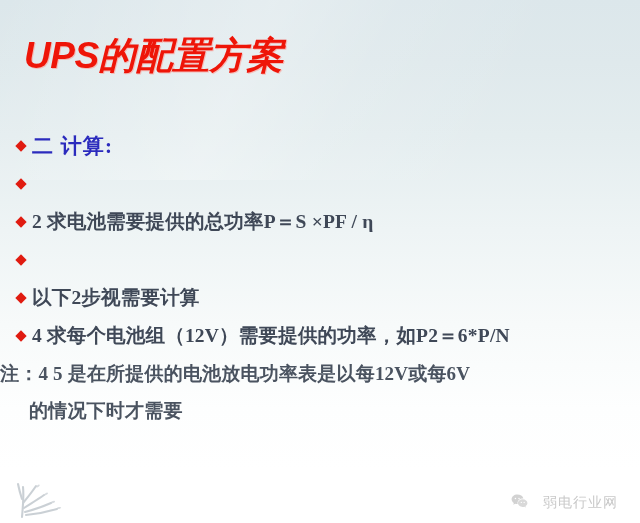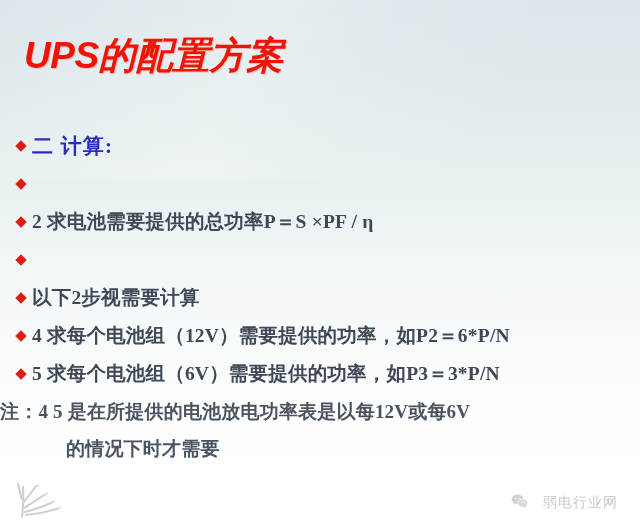--- a/index.html
+++ b/index.html
@@ -117,21 +117,21 @@
 
   
   .note-row {
     position: relative;
     height: 37px;
     display: flex;
     align-items: center;
     white-space: nowrap;
   }
   .note-row.first  { }
-  .note-row.second { padding-left: 66px; }
+  .note-row.second { padding-left: 29px; }
 
   .note-text {
     font-size: 19px;
     line-height: 24px;
     font-weight: 700;
     color: #4a5360;
     letter-spacing: 0.2px;
   }
 
   
@@ -202,24 +202,20 @@
     <li class="bullet-row">
       <span class="diamond"></span>
       <span class="row-text">以下2步视需要计算</span>
     </li>
 
     <li class="bullet-row">
       <span class="diamond"></span>
       <span class="row-text">4 求每个电池组（12V）需要提供的功率，如P2＝6*P/N</span>
     </li>
 
-    <li class="bullet-row">
-      <span class="diamond"></span>
-      <span class="row-text">5 求每个电池组（6V）需要提供的功率，如P3＝3*P/N</span>
-    </li>
 
     <li class="note-row first">
       <span class="note-text">注：4 5 是在所提供的电池放电功率表是以每12V或每6V</span>
     </li>
 
     <li class="note-row second">
       <span class="note-text">的情况下时才需要</span>
     </li>
 
   </ul>

